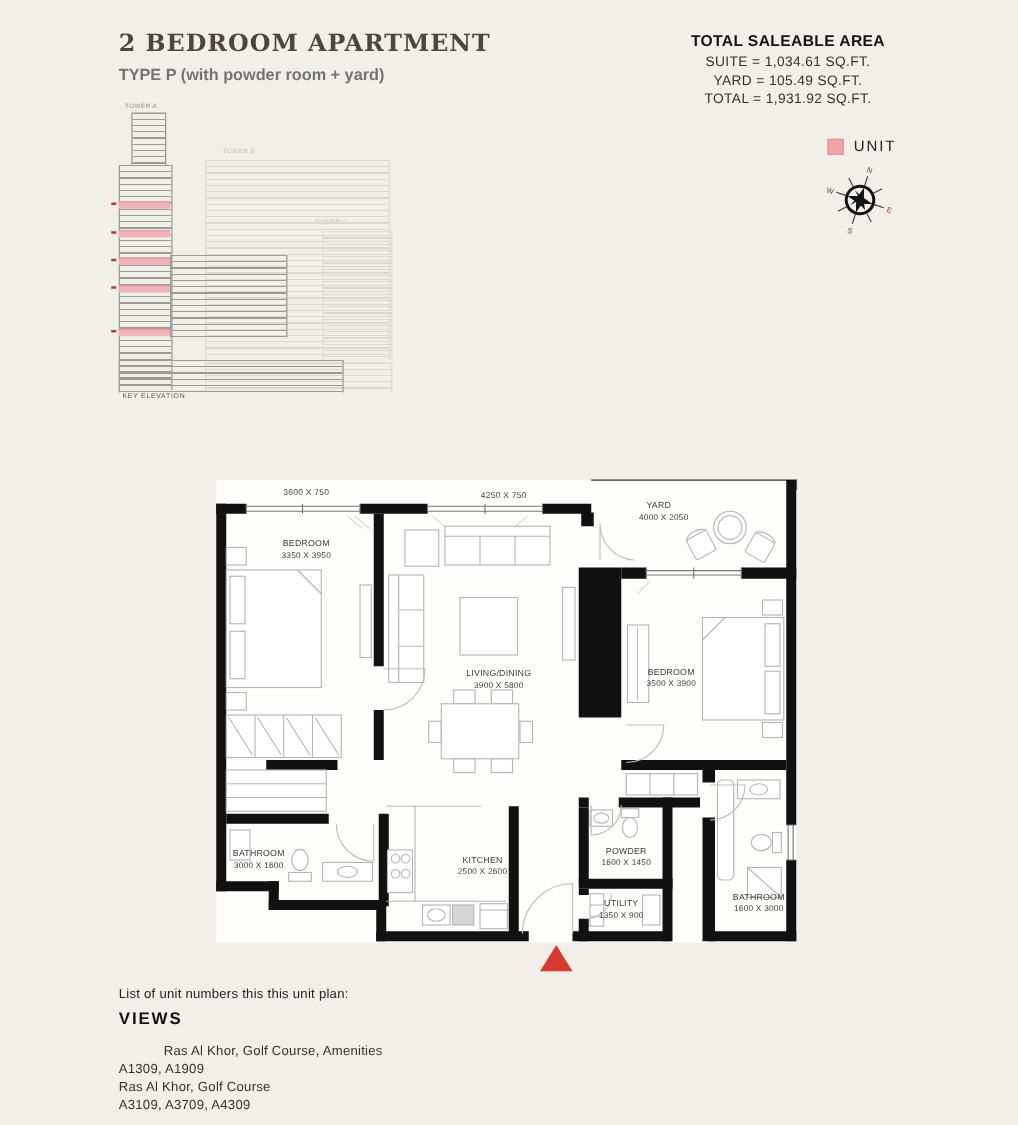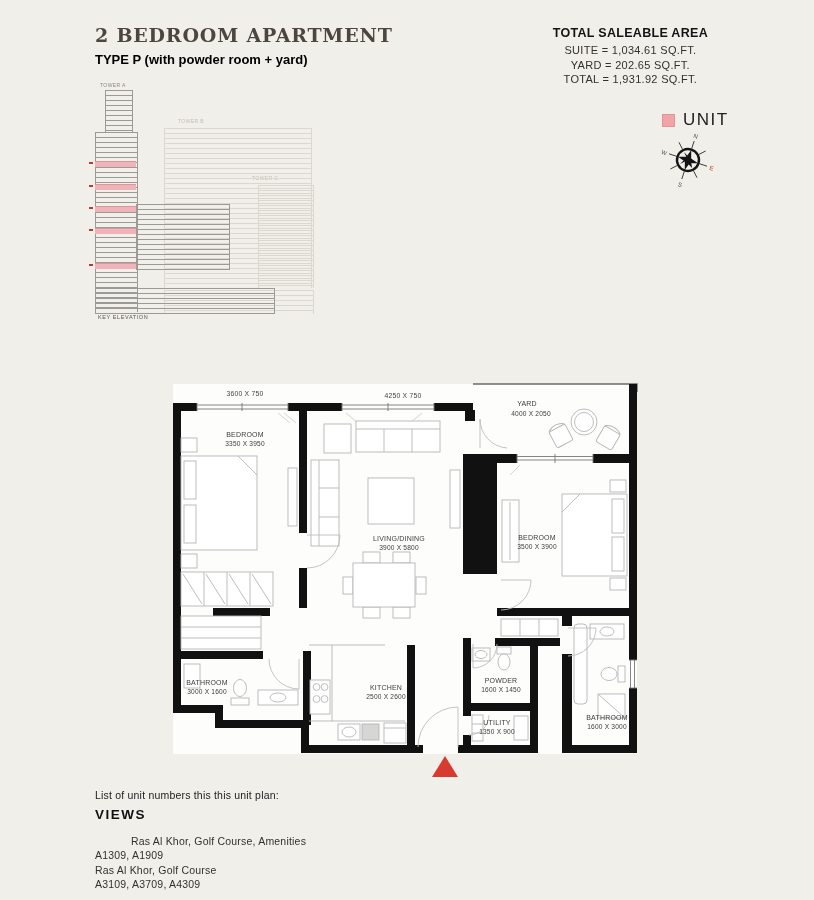--- a/index.html
+++ b/index.html
@@ -9,28 +9,28 @@
     font-family:"Liberation Sans", sans-serif;
     color:#1d1d1d;
   }
   .abs{position:absolute;}
   
   .title{
     left:95px;top:24px;
     font-family:"DejaVu Serif","Liberation Serif",serif;
     font-size:19px;font-weight:700;letter-spacing:0.8px;color:#4c463e;
   }
-  .subtitle{left:95px;top:52px;font-size:13px;font-weight:700;color:#000000;}
+  .subtitle{left:95px;top:52px;font-size:13px;font-weight:700;color:#737373;}
   .area-block{right:106px;top:26px;text-align:center;}
   .area-heading{font-size:12.5px;font-weight:700;letter-spacing:0.3px;color:#141414;margin-bottom:3px;}
   .area-line{font-size:11px;color:#33312e;line-height:14.5px;letter-spacing:0.3px;}
   
   .legend{left:662px;top:110px;display:flex;align-items:center;gap:8px;}
   .unit-swatch{width:13px;height:13px;background:#f2a3a5;border:1px solid #e29397;box-sizing:border-box;}
-  .legend-label{font-size:17px;letter-spacing:1.5px;color:#222;}
+  .legend-label{font-size:12px;letter-spacing:1.5px;color:#222;}
   
   .elev{left:88px;top:82px;width:235px;height:245px;}
   .elev .blk{position:absolute;background-image:repeating-linear-gradient(#9c9a96 0,#9c9a96 1px,transparent 1px,transparent 5px);border-left:1px solid #9c9a96;border-right:1px solid #9c9a96;}
   .elev .faint{background-image:repeating-linear-gradient(#dbd8d1 0,#dbd8d1 1px,transparent 1px,transparent 5px);border-left:1px solid #dbd8d1;border-right:1px solid #dbd8d1;}
   .elev .lbl{position:absolute;font-size:5px;color:#8b8880;letter-spacing:0.4px;}
   .elev .lbl-faint{color:#c2beb5;}
   .elev .pink{position:absolute;height:5px;background:#efb3ba;border-top:1px solid #dd959e;}
   .elev .tick{position:absolute;width:4px;height:2px;background:#b23d36;}
   .elev .caption{position:absolute;left:10px;top:232px;font-size:5.5px;letter-spacing:0.6px;color:#5a574f;}
   
@@ -52,21 +52,21 @@
 </style>
 </head>
 <body>
 
 <div class="abs title">2 BEDROOM APARTMENT</div>
 <div class="abs subtitle">TYPE P (with powder room + yard)</div>
 
 <div class="abs area-block">
   <div class="area-heading">TOTAL SALEABLE AREA</div>
   <div class="area-line">SUITE = 1,034.61 SQ.FT.</div>
-  <div class="area-line">YARD = 202.65 SQ.FT.</div>
+  <div class="area-line">YARD = 105.49 SQ.FT.</div>
   <div class="area-line">TOTAL = 1,931.92 SQ.FT.</div>
 </div>
 
 <div class="abs legend">
   <div class="unit-swatch"></div>
   <div class="legend-label">UNIT</div>
 </div>
 
 <svg class="abs" style="left:656px;top:128px;" width="64" height="64" viewBox="0 0 64 64">
   <g transform="rotate(18 32 32)">

